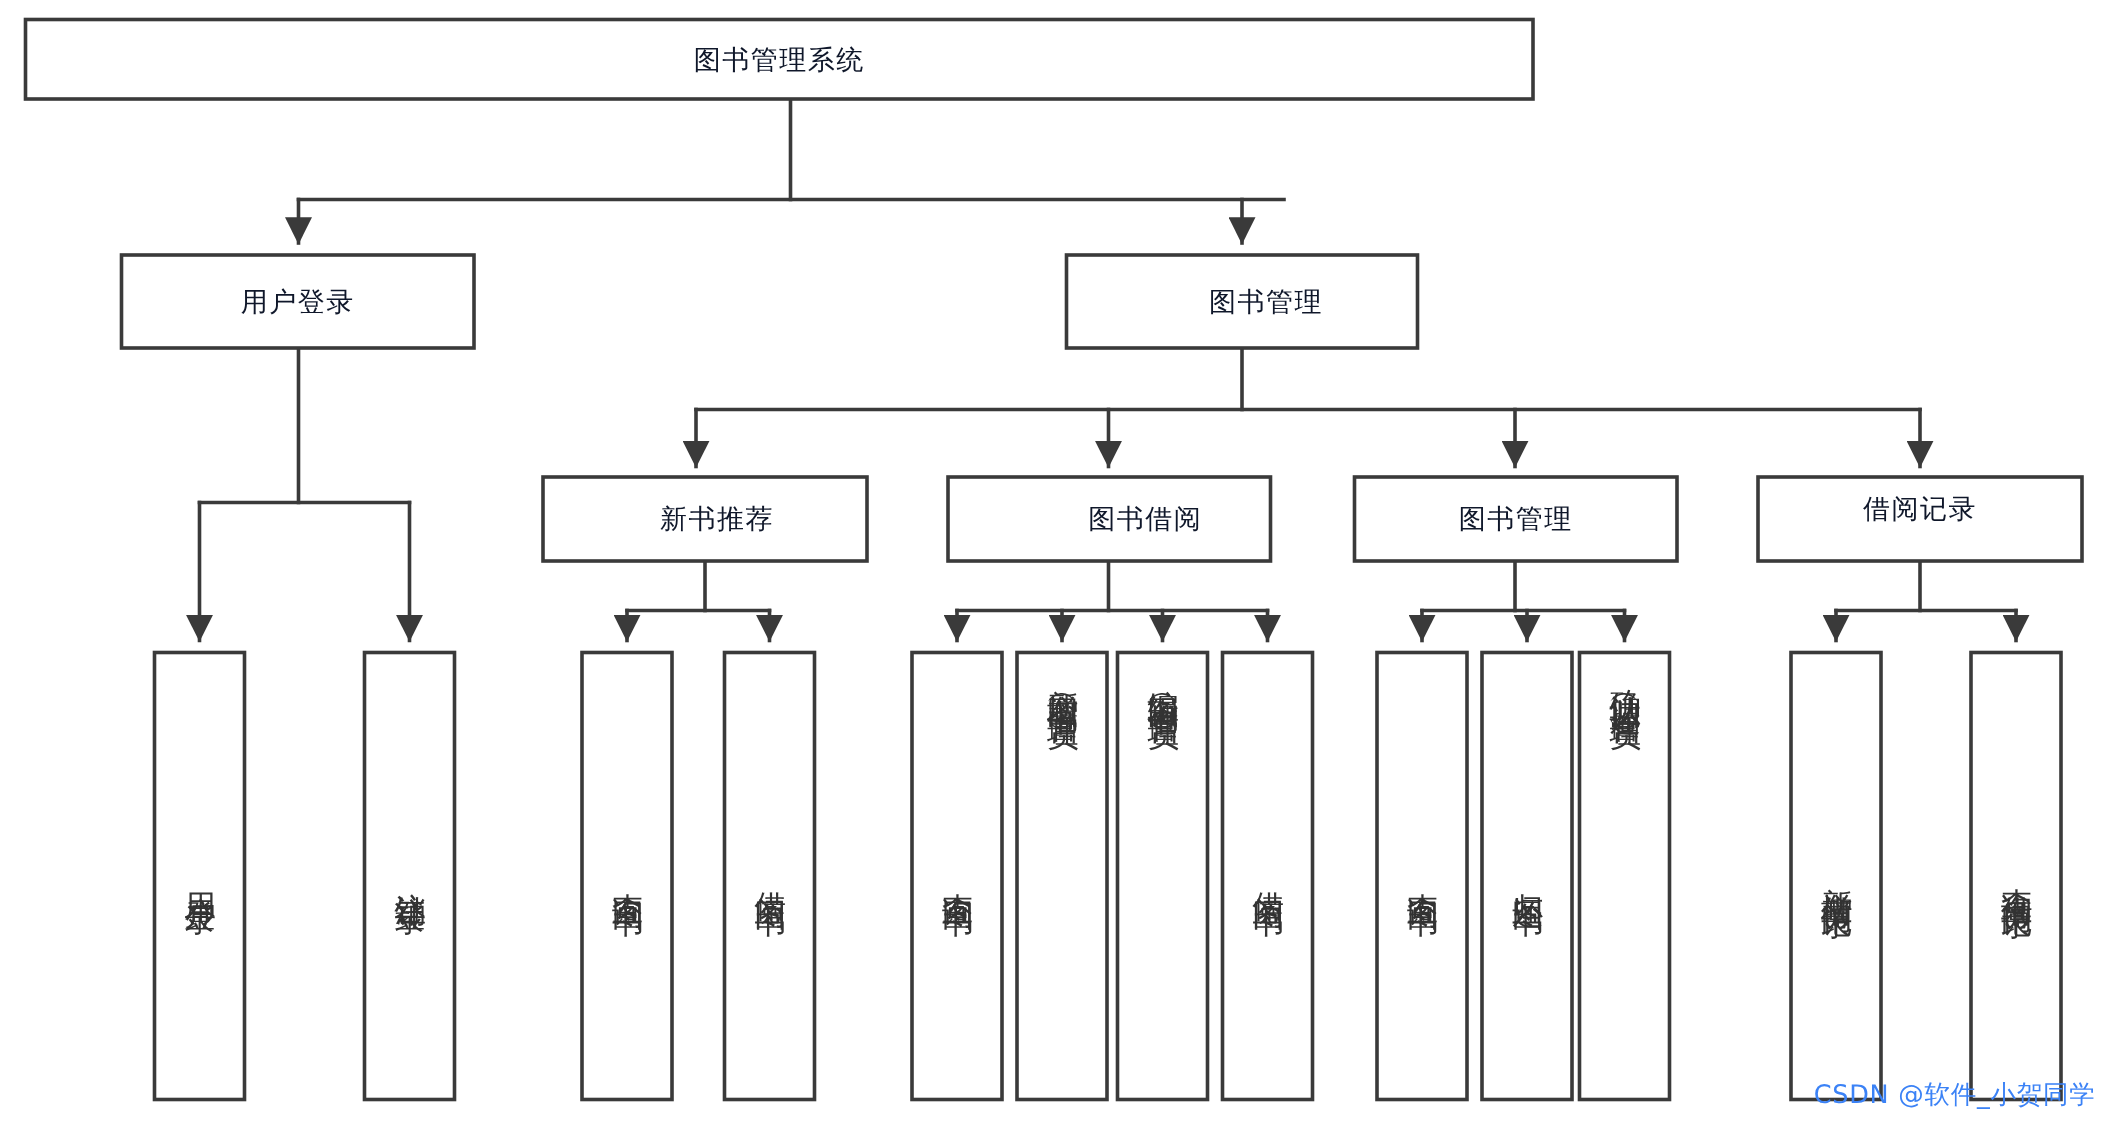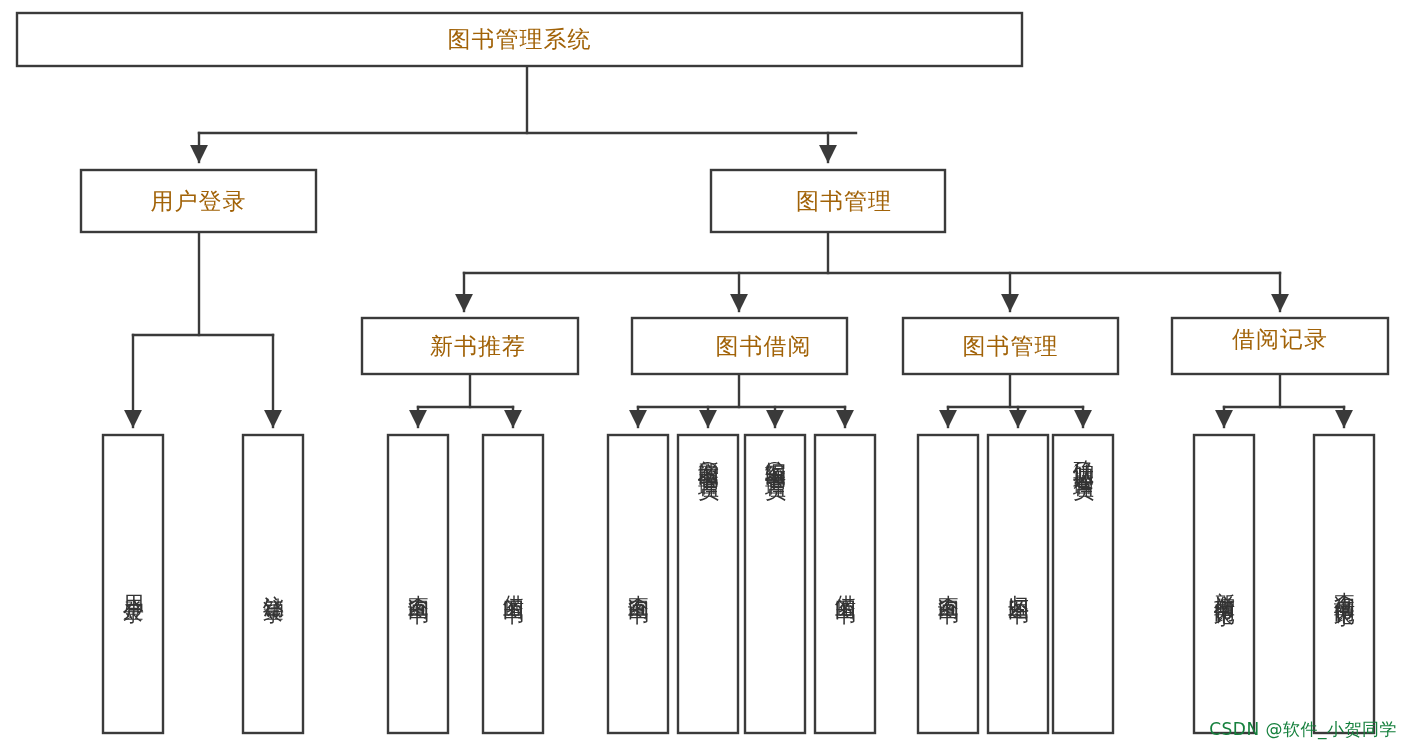--- a/index.html
+++ b/index.html
@@ -61,33 +61,33 @@
     color: #333333;
     letter-spacing: 3px;
     white-space: nowrap;
   }
   .hlabel {
     position: absolute;
     display: flex;
     align-items: center;
     justify-content: center;
     font-family: Liberation Mono, monospace;
-    font-size: 23px;
-    color: #a16207;
+    font-size: 18px;
+    color: #0f172a;
     letter-spacing: 1px;
     box-sizing: border-box;
     pointer-events: none;
   }
   #watermark {
     position: absolute;
     right: 8px;
     bottom: 6px;
     font-family: "DejaVu Sans", "Liberation Sans", sans-serif;
     font-size: 17px;
-    color: #15803d;
+    color: #3b82f6;
     letter-spacing: 0.5px;
     white-space: nowrap;
   }
 </style>
 </head>
 <body>
 
 <div id="diagram-root">
 
   <svg class="diagram" viewBox="0 0 1405 747">

